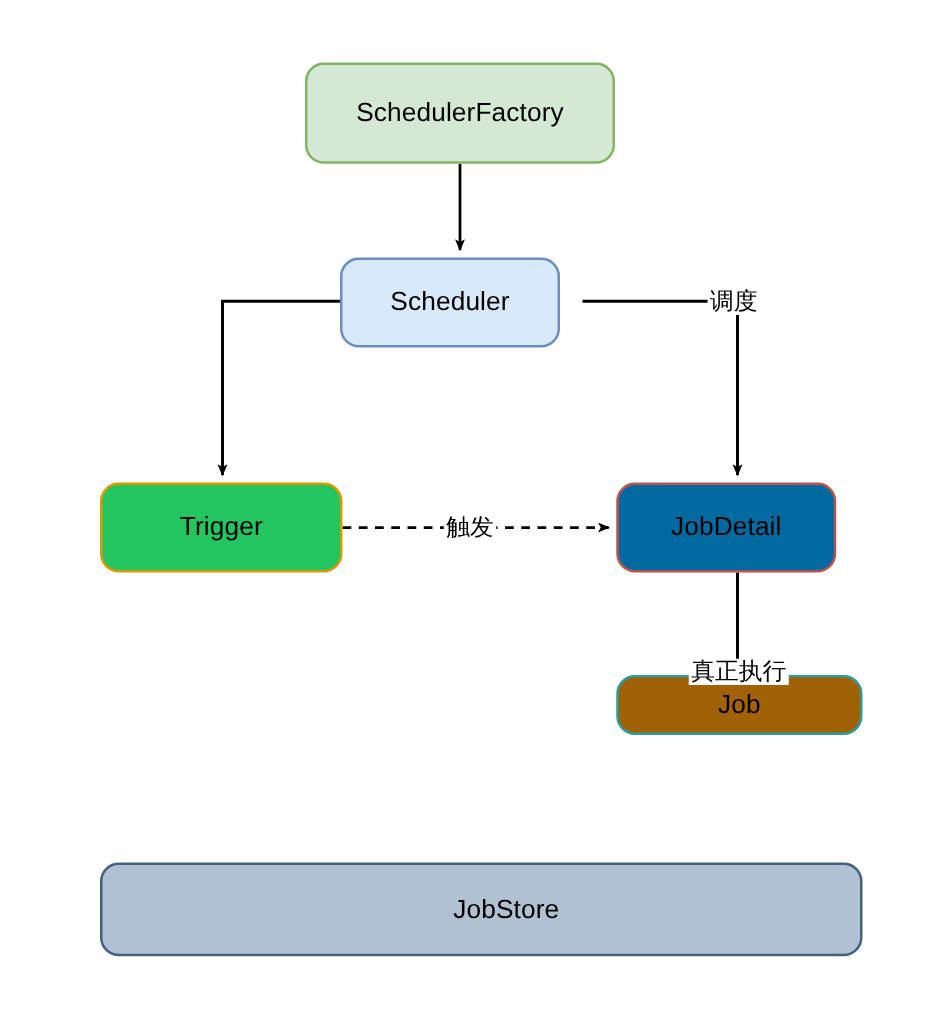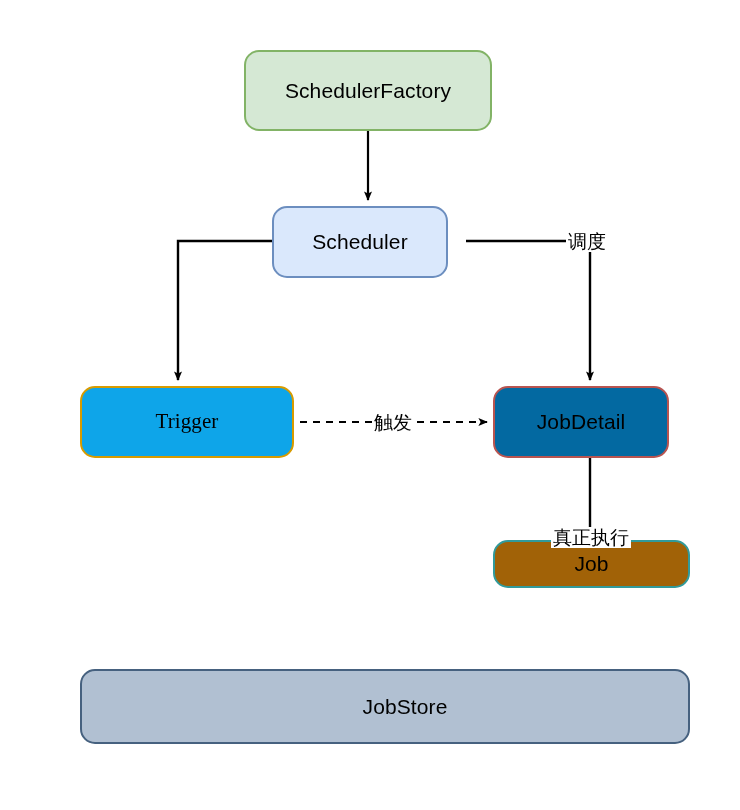--- a/index.html
+++ b/index.html
@@ -46,47 +46,47 @@
   
   #node-scheduler-factory {
     left: 244px; top: 50px; width: 248px; height: 81px;
     background: #d5e8d4; border-color: #82b366;
   }
   #node-scheduler {
     left: 272px; top: 206px; width: 176px; height: 72px;
     background: #dae8fc; border-color: #6c8ebf;
   }
   #node-trigger {
-    left: 80px; top: 386px; width: 214px; height: 72px;
-    background: #0ea5e9; border-color: #d79b00; font-family: Liberation Serif, serif;
+    left: 80px; top: 386px; width: 194px; height: 72px;
+    background: #22c55e; border-color: #d79b00;
   }
   #node-jobdetail {
     left: 493px; top: 386px; width: 176px; height: 72px;
     background: #0369a1; border-color: #b85450;
   }
   #node-job {
     left: 493px; top: 540px; width: 197px; height: 48px;
     background: #a16207; border-color: #319a9a;
   }
   #node-jobstore {
-    left: 80px; top: 669px; width: 610px; height: 75px;
+    left: 80px; top: 690px; width: 610px; height: 75px;
     background: #b1c0d2; border-color: #46617f; padding-left: 40px;
   }
 
   .edge-label {
     position: absolute;
     font-size: 19px;
     color: #000000;
     background: #ffffff;
     white-space: nowrap;
     line-height: 1;
     padding: 1px 2px;
   }
   #label-dispatch { left: 566px; top: 231px; }
-  #label-trigger-fire { left: 372px; top: 412px; }
+  #label-trigger-fire { left: 355px; top: 412px; }
   #label-really-execute { left: 551px; top: 487px; margin-top: 40px; }
 </style>
 </head>
 <body>
 
 <div id="canvas">
 
   <svg class="edges" viewBox="0 0 740 810" width="740" height="810" xmlns="http://www.w3.org/2000/svg">
     <defs>
       <marker id="arrowhead" markerWidth="10" markerHeight="10" refX="8.6" refY="4" orient="auto" markerUnits="userSpaceOnUse">

